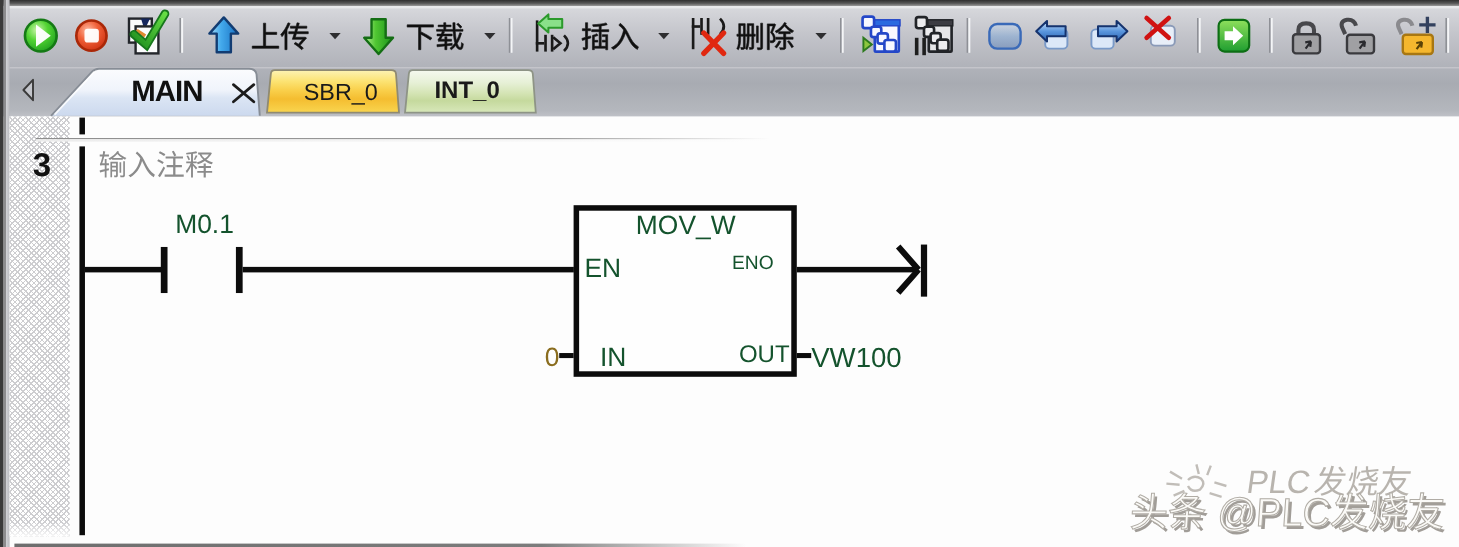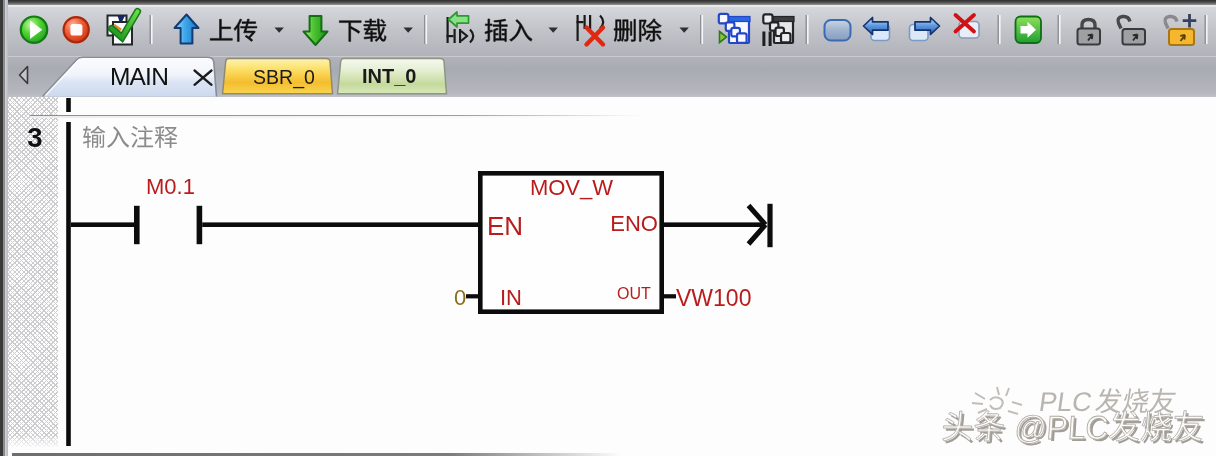--- a/index.html
+++ b/index.html
@@ -1,17 +1,17 @@
 <!DOCTYPE html>
 <html><head><meta charset="utf-8">
 <style>
 html,body{margin:0;padding:0}
 body{width:1216px;height:456px;position:relative;overflow:hidden;background:#fdfdfd;font-family:"Liberation Sans",sans-serif}
 .abs{position:absolute}
-.txt{position:absolute;color:#b91c1c;white-space:nowrap}
+.txt{position:absolute;color:#14532d;white-space:nowrap}
 </style></head>
 <body>
 
 <div class="abs" style="left:0;top:0;width:1216px;height:97px;background:linear-gradient(180deg,#dcdde1 0%,#c3c4ca 30%,#b2b4bb 55%,#a8abb2 72%,#b4b7bd 95%,#bfc1c7 100%)"></div>
 
 <div class="abs" style="left:0;top:0;width:1216px;height:5px;background:linear-gradient(180deg,#2e2e2e,#575757 55%,#9a9a9a)"></div>
 <div class="abs" style="left:0;top:5px;width:1216px;height:2px;background:#e8e9eb"></div>
 
 <div class="abs" style="left:0;top:0;width:2.5px;height:456px;background:#3a3a3a"></div>
 <div class="abs" style="left:2.5px;top:0;width:2px;height:456px;background:#8c8c8e"></div>
@@ -177,21 +177,21 @@
 <path d="M1189.5 14 v13.5 M1182.7 20.7 h13.6" stroke="#33415e" stroke-width="2.8"></path>
 
 <path d="M222.5,93.8 L225.7,61.5 Q226,58.5 229,58.5 L326,58.5 Q329.7,58.5 330,61.5 L332.5,93.8 Z" fill="url(#gsbr)" stroke="#8f8a72" stroke-width="1.5"></path>
 <path d="M337.5,93.8 L340.7,61.5 Q341,58.5 344,58.5 L440,58.5 Q443.7,58.5 444,61.5 L446.5,93.8 Z" fill="url(#gint)" stroke="#8e9486" stroke-width="1.5"></path>
 <path d="M42.5,96.5 L76.5,60 Q79,57.3 82.5,57.3 L207.5,57.3 Q213,57.3 213.8,62 L216.5,96.5" fill="url(#gmain)" stroke="#878d96" stroke-width="1.6"></path>
 <path d="M45.5,95.5 L78.8,59.7" stroke="rgba(255,255,255,.8)" stroke-width="1.4"></path>
 <path d="M194.5,70.5 L211.5,84.8 M211.5,70.5 L194.5,84.8" stroke="#1c1c1c" stroke-width="2.3" stroke-linecap="round"></path>
 <path d="M27.5,66.5 L19.5,75 L27.5,83.5 Z" fill="#c3c5cb" stroke="#3a3a3a" stroke-width="1.6" stroke-linejoin="round"></path>
 </svg>
 
-<div class="txt" style="left:104px;top:62.5px;width:70px;text-align:center;font-size:24.5px;font-weight:normal;letter-spacing:-0.8px;color:#111">MAIN</div>
+<div class="txt" style="left:104px;top:62.5px;width:70px;text-align:center;font-size:24.5px;font-weight:bold;letter-spacing:-0.8px;color:#111">MAIN</div>
 <div class="txt" style="left:252px;top:65.5px;width:64px;text-align:center;font-size:19.5px;font-weight:normal;color:#1a1a1a">SBR_0</div>
 <div class="txt" style="left:362px;top:65px;width:64px;font-size:20px;font-weight:bold;color:#1a1a1a">INT_0</div>
 
 <div class="abs" style="left:8px;top:97px;width:50px;height:350px;background-color:#fff;background-image:repeating-linear-gradient(45deg,#cdcdd0 0,#cdcdd0 1px,transparent 1px,transparent 3.2px),repeating-linear-gradient(135deg,#cdcdd0 0,#cdcdd0 1px,transparent 1px,transparent 3.2px)"></div>
 
 <div class="abs" style="left:30px;top:114.6px;width:612px;height:1.6px;background:linear-gradient(90deg,#8e8e8e,#9c9c9c 70%,rgba(170,170,170,0))"></div>
 <div class="abs" style="left:30px;top:116.2px;width:612px;height:1.4px;background:linear-gradient(90deg,#ececec,rgba(236,236,236,0))"></div>
 <div class="abs" style="left:12px;top:453.4px;width:610px;height:2.6px;background:linear-gradient(90deg,#6e6e6e,#7c7c7c 72%,rgba(160,160,160,0))"></div>
 <div class="abs" style="left:8px;top:435px;width:50px;height:12px;background:linear-gradient(180deg,rgba(255,255,255,0),rgba(255,255,255,.85))"></div>
 
@@ -211,24 +211,24 @@
 <rect x="767.4" y="203.8" width="5.2" height="43.4"></rect>
 <rect x="466" y="294.2" width="12" height="4.2"></rect>
 <rect x="664" y="294.2" width="12" height="4.2"></rect>
 </g>
 <path d="M748.5 205.5 L765.5 224.7 M748.5 244 L765.5 224.7" stroke="#0c0c0c" stroke-width="5"></path>
 <rect x="480.3" y="173.3" width="181.4" height="138.4" fill="#fefefe" stroke="#0c0c0c" stroke-width="4.6"></rect>
 </svg>
 
 <div class="txt" style="left:146px;top:174px;font-size:22px">M0.1</div>
 <div class="txt" style="left:529px;top:175px;width:84px;text-align:right;font-size:22px">MOV_W</div>
-<div class="txt" style="left:487px;top:211px;font-size:26px">EN</div>
-<div class="txt" style="left:610px;top:211px;width:48px;text-align:right;font-size:22px">ENO</div>
+<div class="txt" style="left:487px;top:211px;font-size:22px">EN</div>
+<div class="txt" style="left:610px;top:211px;width:48px;text-align:left;font-size:16px">ENO</div>
 <div class="txt" style="left:500px;top:284.5px;font-size:22px">IN</div>
-<div class="txt" style="left:610px;top:284.5px;width:48px;text-align:center;font-size:16px">OUT</div>
+<div class="txt" style="left:610px;top:284.5px;width:48px;text-align:right;font-size:20px">OUT</div>
 <div class="txt" style="left:454px;top:284.5px;font-size:22px;color:#8a6d1f">0</div>
 <div class="txt" style="left:676px;top:284.5px;font-size:23px">VW100</div>
 
 <svg class="abs" style="left:0;top:0" width="1216" height="456" viewBox="0 0 1216 456">
 <g stroke="#b7b3ad" stroke-width="2" fill="none" opacity=".85">
 <path d="M975 393 L985 399 M972 403 L983 404 M978 413 L987 409 M997 387 L999 395 M1009 388 L1006 396"></path>
 <path d="M990 400 Q995 395 1001 399 Q1005 403 1000 408 Q993 411 990 405"></path>
 <path d="M1012 402 L1022 405 M1008 411 L1018 414"></path>
 </g>
 <g transform="translate(1038,411) skewX(-8)" opacity=".92">

